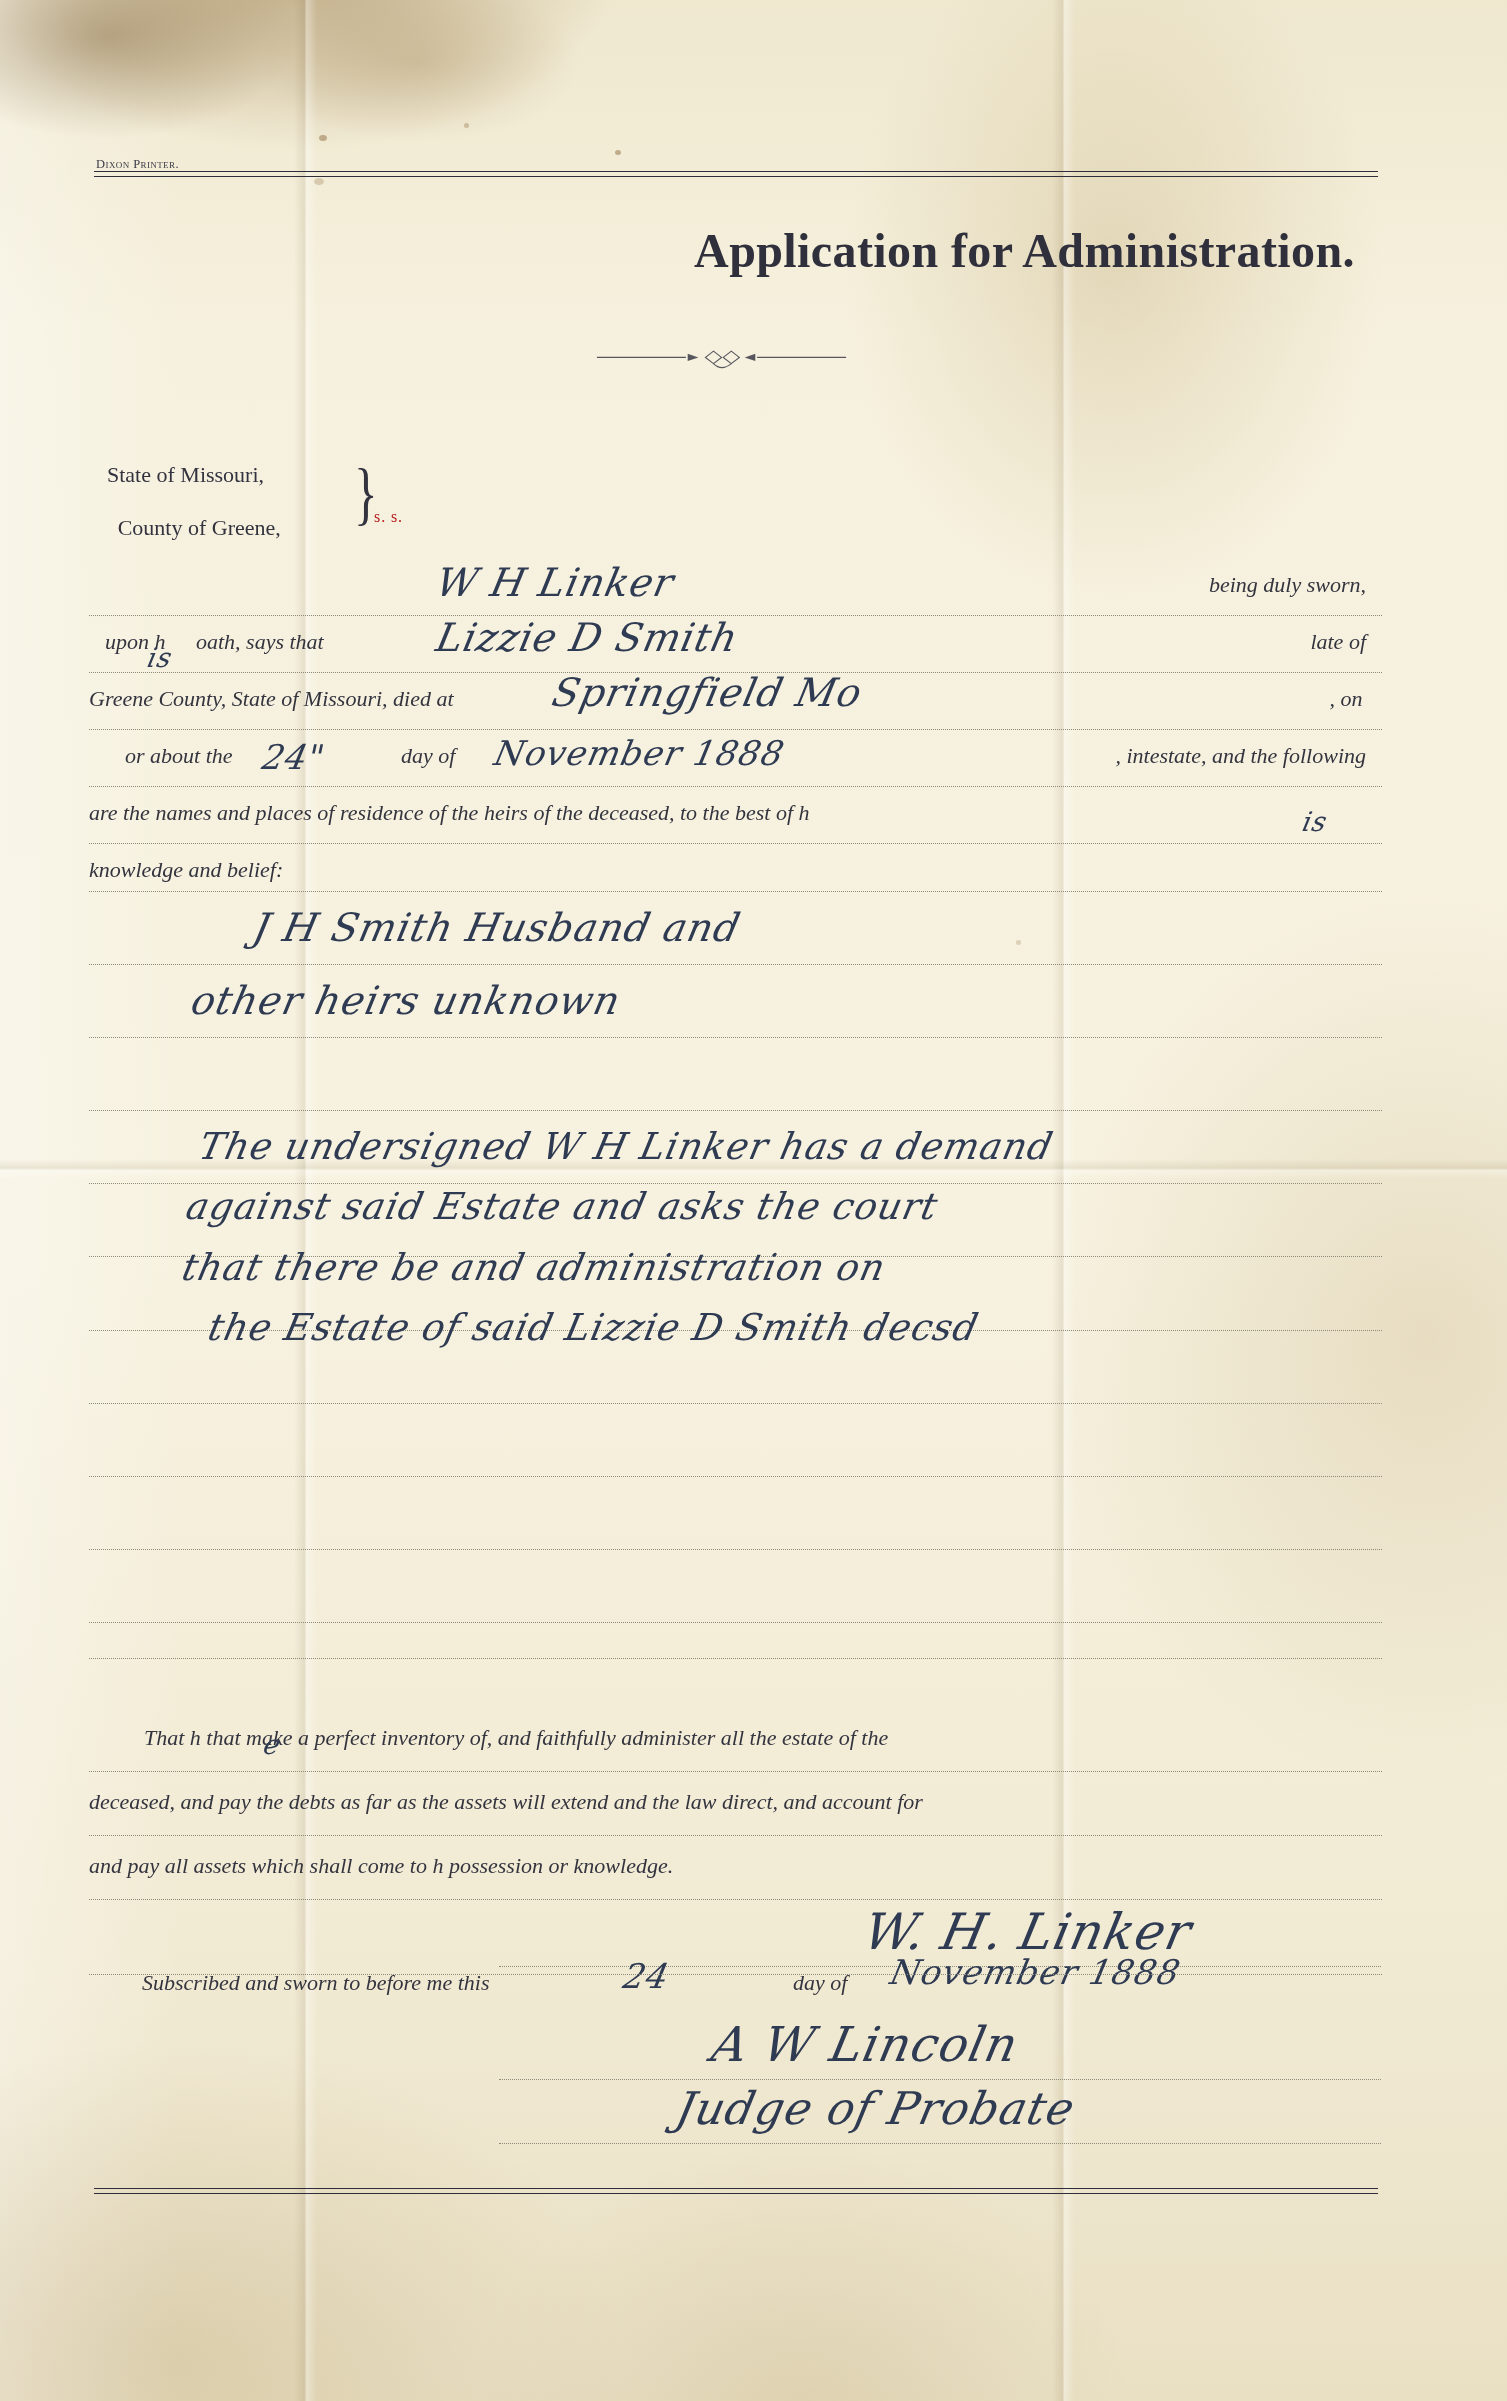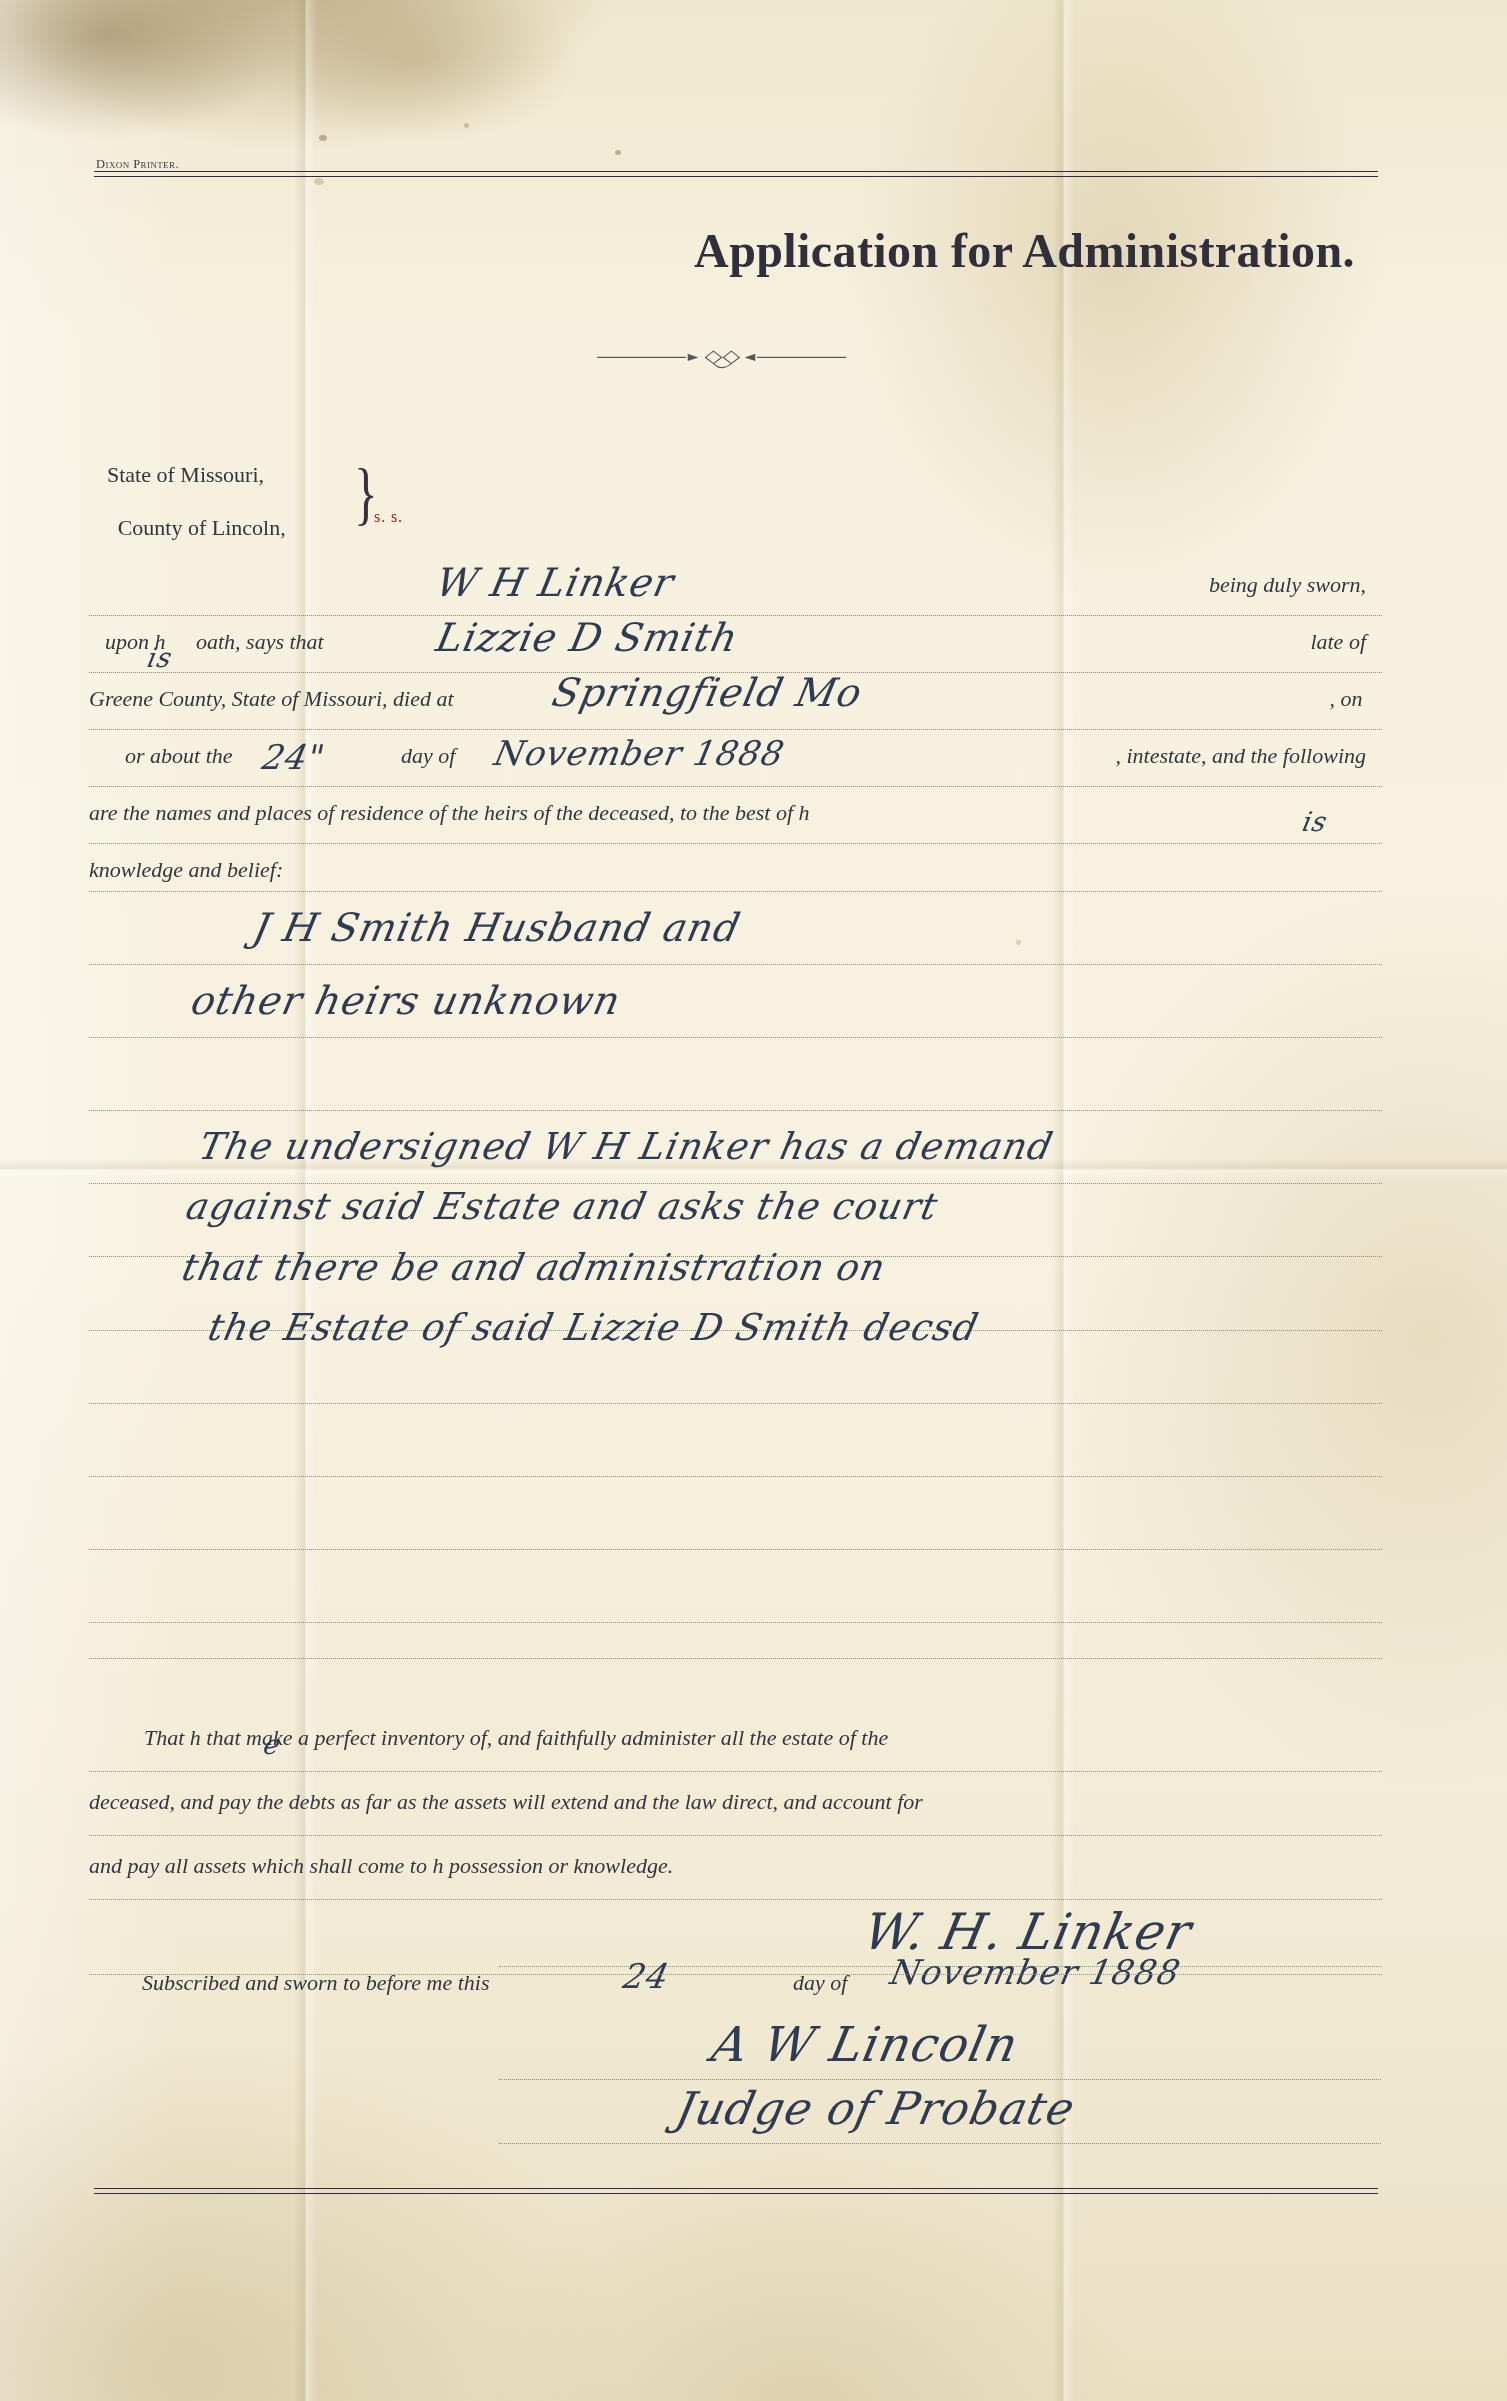--- a/index.html
+++ b/index.html
@@ -184,21 +184,21 @@
       <path d="M112 12 l12 4 -12 4 z" fill="#3c3c48"></path>
       <path d="M188 12 l-12 4 12 4 z" fill="#3c3c48"></path>
       <path d="M132 16 l9 -7 9 7 -9 7 z" fill="none" stroke="#3c3c48" stroke-width="1.3"></path>
       <path d="M152 16 l9 -7 9 7 -9 7 z" fill="none" stroke="#3c3c48" stroke-width="1.3"></path>
       <path d="M141 23 q9 9 20 0" fill="none" stroke="#3c3c48" stroke-width="1.3"></path>
     </svg>
   </div>
 
   <div class="venue">
     <div class="l1">State of Missouri,</div>
-    <div class="l2">County of Lincoln,</div>
+    <div class="l2">County of Greene,</div>
     <div class="brace">}</div>
     <div class="ss">s. s.</div>
   </div>
 
   <div class="body-text">
 
     <div class="ln">
       <div class="dots"></div>
       <div class="seg" style="right:16px;">being duly sworn,</div>
       <div class="hw big hwline" style="left:348px;top:-16px;">W H Linker</div>

